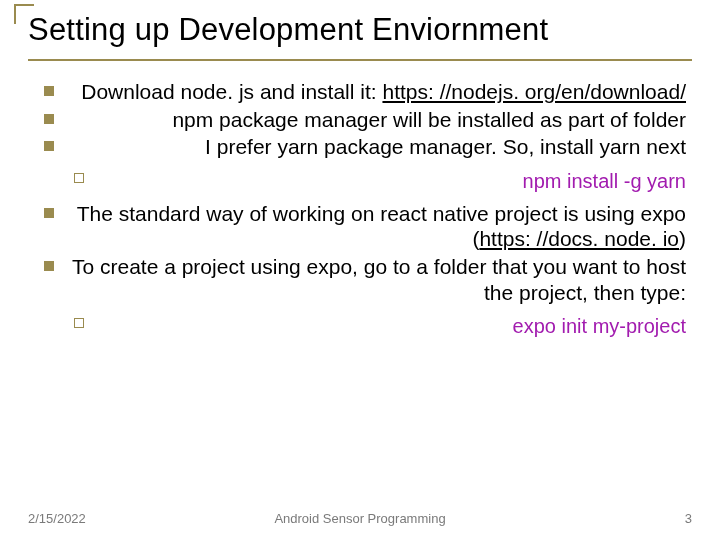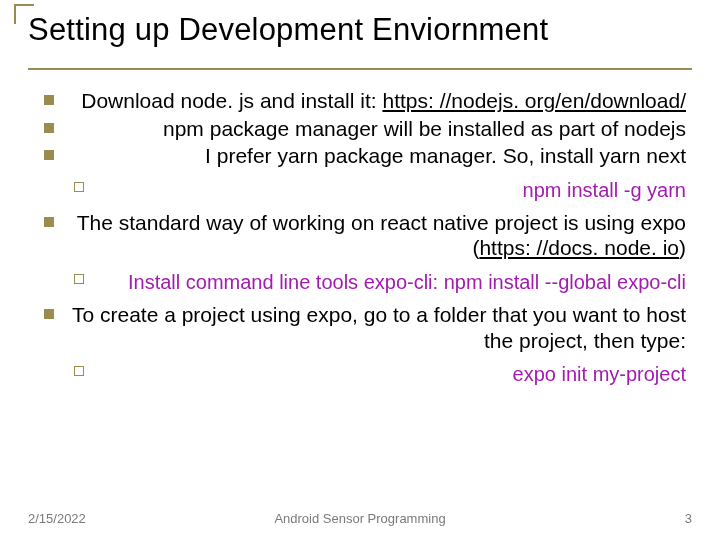--- a/index.html
+++ b/index.html
@@ -12,21 +12,21 @@
     overflow: hidden;
   }
   .slide {
     width: 720px;
     height: 540px;
     padding: 12px 28px 0 28px;
     position: relative;
   }
   .title-wrap {
     border-bottom: 2px solid #9a8b4f;
-    padding-bottom: 20px;
+    padding-bottom: 11px;
     margin-bottom: 18px;
     position: relative;
   }
   .corner {
     position: absolute;
     top: -8px;
     left: -14px;
     width: 20px;
     height: 20px;
     border-top: 2px solid #9a8b4f;
@@ -116,39 +116,34 @@
   </div>
 
   <div class="content">
     <ul class="lvl1">
 
       <li>
         <span>Download node. js and install it: </span><span class="link">https: //nodejs. org/en/download/</span>
       </li>
 
       <li>
-        <span>npm package manager will be installed as part of nodejs</span>
+        <span>npm package manager will be installed as part of folder</span>
       </li>
 
       <li>
         <span>I prefer yarn package manager. So, install yarn next</span>
         <ul class="lvl2">
           <li>
             <span>npm install -g yarn</span>
           </li>
         </ul>
       </li>
 
       <li>
         <span>The standard way of working on react native project is using expo (</span><span class="link">https: //docs. node. io</span><span>)</span>
-        <ul class="lvl2">
-          <li>
-            <span>Install command line tools expo-cli: npm install --global expo-cli</span>
-          </li>
-        </ul>
       </li>
 
       <li>
         <span>To create a project using expo, go to a folder that you want to host the project, then type:</span>
         <ul class="lvl2">
           <li>
             <span>expo init my-project</span>
           </li>
         </ul>
       </li>

